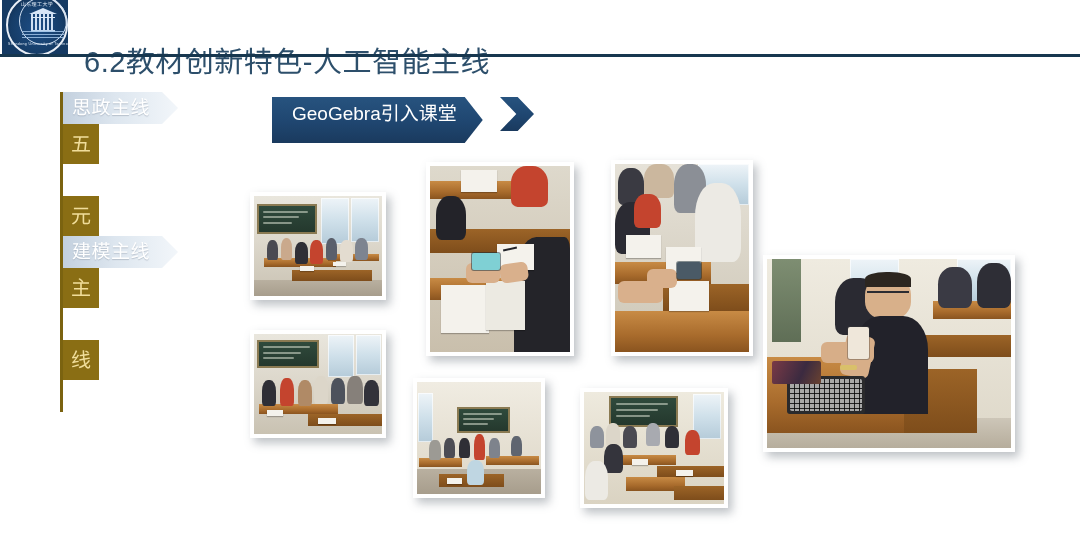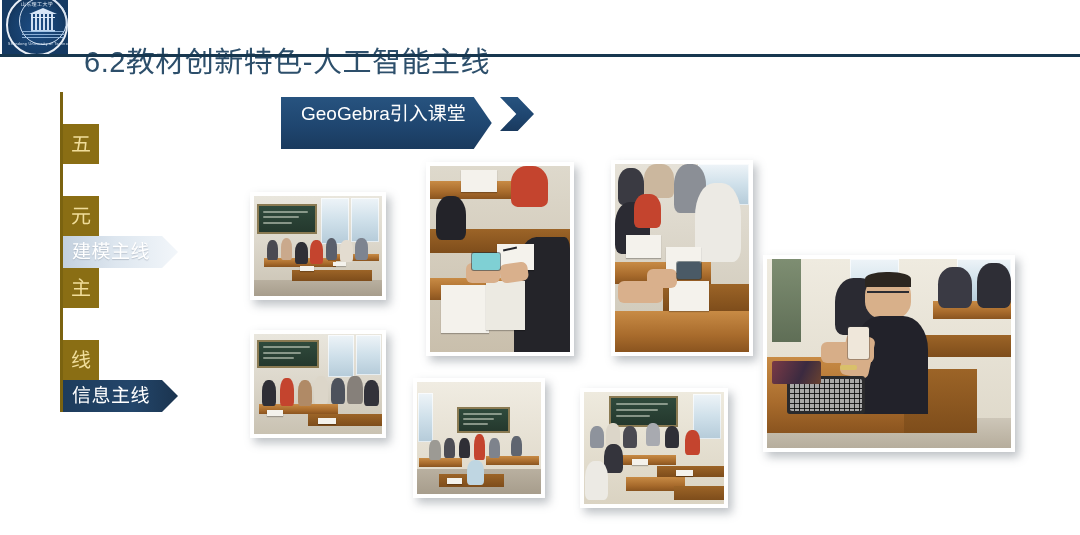--- a/index.html
+++ b/index.html
@@ -164,22 +164,22 @@
 
   
   #section-banner {
     position: absolute;
     left: 272px;
     top: 97px;
     height: 34px;
   }
   #banner-body {
     position: absolute;
-    left: 9px; top: 0;
-    height: 52px;
+    left: 0; top: 0;
+    height: 46px;
     line-height: 34px;
     padding: 0 26px 8px 20px;
     box-sizing: border-box;
     background: linear-gradient(to bottom, #27537f 0%, #1f4670 55%, #1a3a5e 100%);
     color: #ffffff;
     font-size: 19px;
     white-space: nowrap;
     clip-path: polygon(0 0, calc(100% - 18px) 0, 100% 50%, calc(100% - 18px) 100%, 0 100%);
     filter: drop-shadow(2px 3px 2px rgba(120,130,140,.45));
   }
@@ -264,22 +264,22 @@
 </div>
 
 <div id="sidebar">
   <div class="axis-line"></div>
 
   <div class="axis-block b0">五</div>
   <div class="axis-block b1">元</div>
   <div class="axis-block b2">主</div>
   <div class="axis-block b3">线</div>
 
+  <div class="nav-chevron c0">思政主线</div>
   <div class="nav-chevron c2">建模主线</div>
-  <div class="nav-chevron c4 active">信息主线</div>
 </div>
 
 <div id="section-banner">
   <div id="banner-body">GeoGebra引入课堂</div>
   <div id="banner-arrow"></div>
 </div>
 
 <div id="collage">
 
   <div class="photo" id="photo-1">

